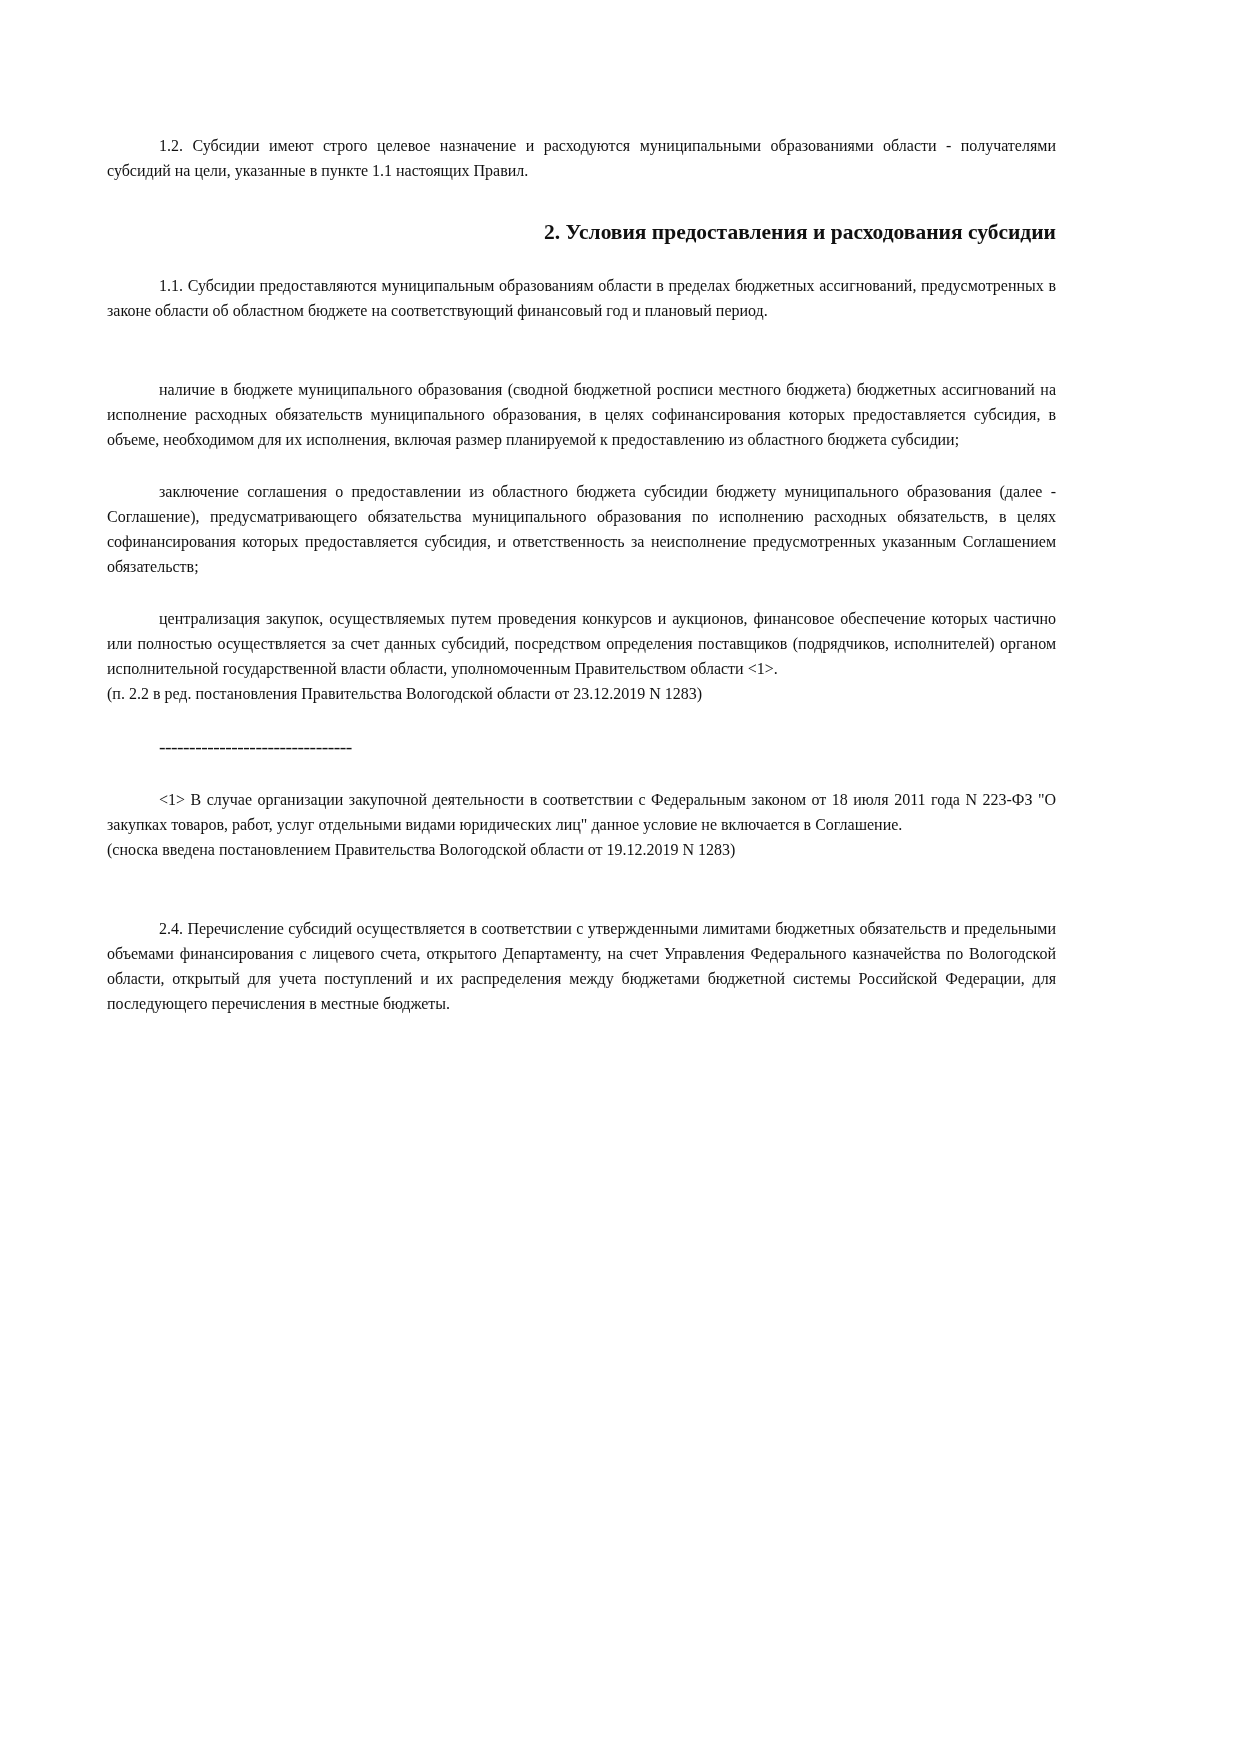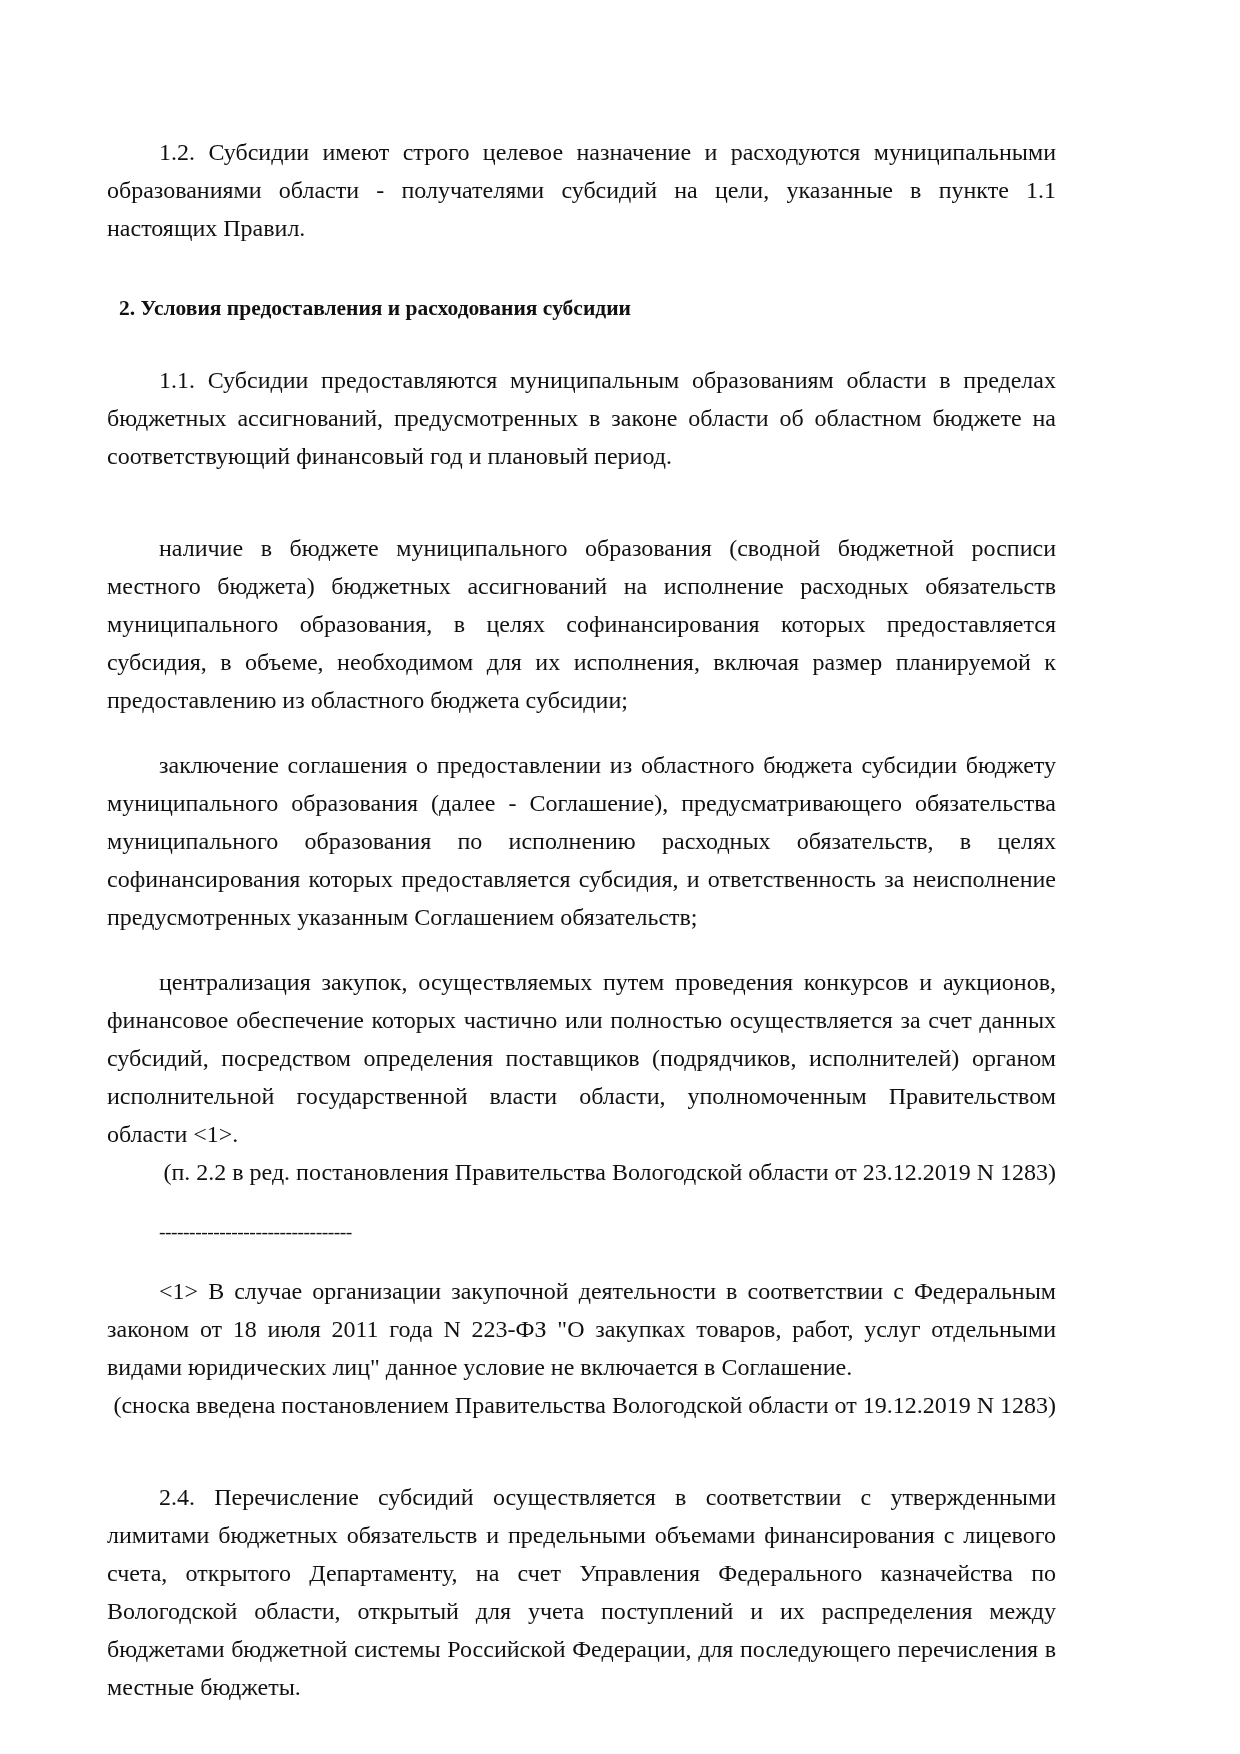--- a/index.html
+++ b/index.html
@@ -16,33 +16,33 @@
       color: #111111;
     }
     .page {
       position: absolute;
       left: 107px;
       top: 133px;
       width: 949px;
     }
     p {
       margin: 0;
-      font-size: 24px;
-      line-height: 38px;
+      font-size: 16px;
+      line-height: 25px;
       text-align: justify;
       text-indent: 52px;
     }
-    p.noindent { text-indent: 0; text-align: right; }
+    p.noindent { text-indent: 0; text-align: left; }
     .gap-m { height: 27px; }
     h2 {
-      margin: 12px;
+      margin: 0;
       font-size: 21.5px;
       line-height: 30px;
       font-weight: bold;
-      text-align: left;
+      text-align: right;
     }
     .sep {
       text-indent: 52px;
       font-size: 19.6px;
       line-height: 27px;
       letter-spacing: -0.5px;
     }
   </style>
 </head>
 <body>

